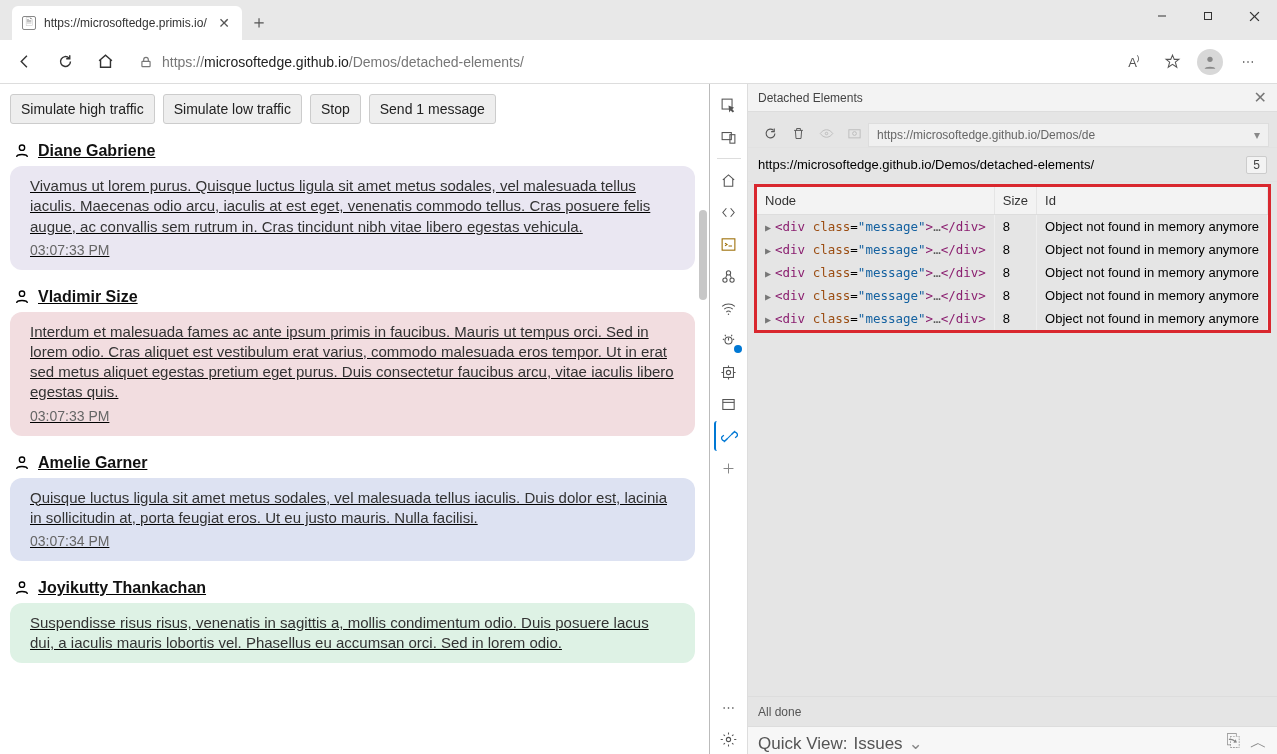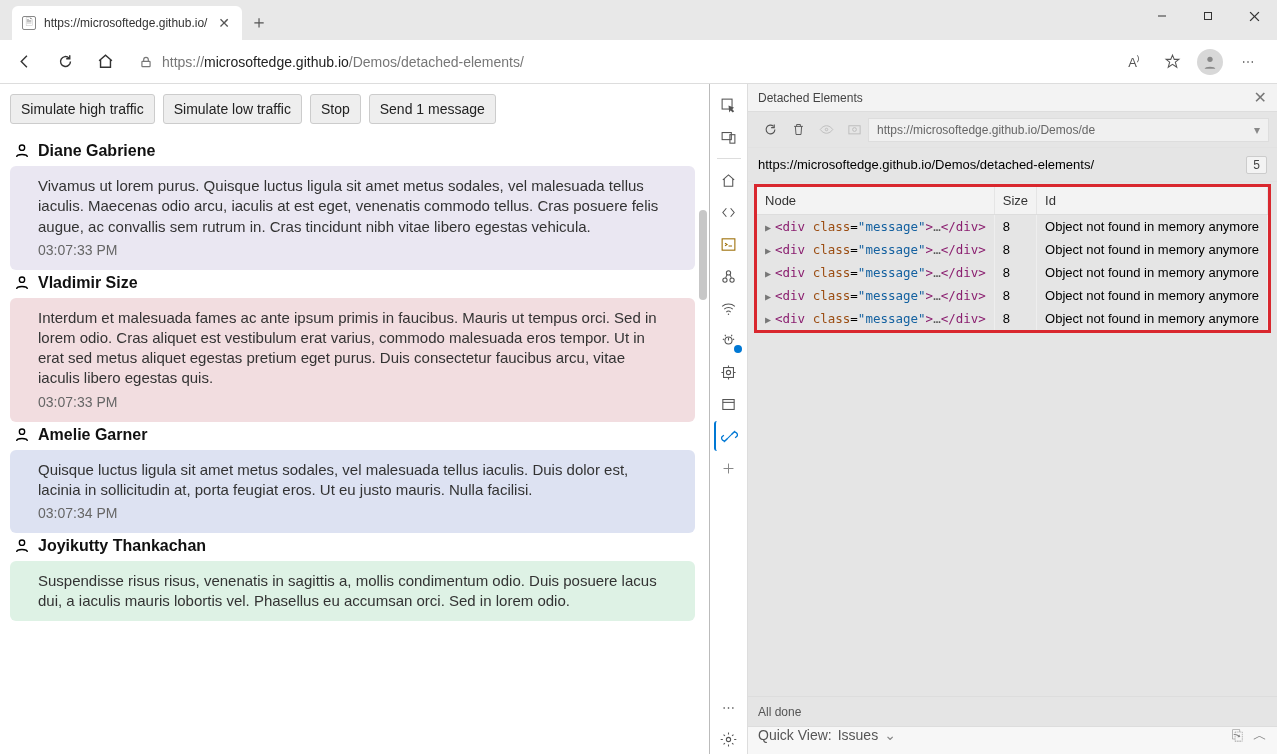--- a/index.html
+++ b/index.html
@@ -31,70 +31,70 @@
   .chat-app { display:flex; width: 715px; border-right:1px solid #bbb;}
   .room-col { width:250px; background:#bde1ff; padding:12px 10px;}
   .room { background:#fff; border:1px solid #9ccafc; border-radius:6px; height:38px; margin-bottom:10px; display:flex; align-items:center; padding:0 12px; gap:12px; font-size:16px; font-weight:600; color:#222;}
   .room.selected { background:#1c8fff; border-color:#1c8fff; color:#fff;}
   .room .dot { width:14px; height:14px; border-radius:50%; background:#222;}
   .room.selected .dot { background:#000;}
   .chat-col { flex:1; display:flex; flex-direction:column; position:relative;}
   .btn-row { padding:10px; display:flex; gap:8px;}
   .btn-row button { background:#eee; border:1px solid #ccc; border-radius:3px; padding:6px 10px; font-size:14px; color:#222;text-align:right;}
   .messages { flex:1; overflow-y:auto; padding: 4px 14px 10px 10px;}
-  .msg-block { }
+  .msg-block { margin-bottom:14px;text-decoration:underline;}
   .sender { display:flex; align-items:center; gap:8px; font-weight:700; font-size:16px; color:#111; padding:4px 0 6px 4px;}
   .person-icon { width:16px; height:16px; }
-  .bubble { border-radius:6px; padding:10px 28px; font-size:15px; color:#333; line-height:1.35;}
+  .bubble { border-radius:12px; padding:10px 20px; font-size:15px; color:#333; line-height:1.35;}
   .bubble.purple { background:#eae7f2;}
   .bubble.pink { background:#f2dde0;}
   .bubble.blue { background:#dde2f2;}
   .bubble.green { background:#def2e5;}
   .ts { text-align:left; color:#666; font-size:14px; padding-top:4px;}
   .scroll-indicator { position:absolute; right:2px; top:126px; width:8px; height:90px; background:#c7c7c7; border-radius:4px;}
   
   .devtools { flex:1; display:flex;}
   .tool-rail { width:38px; background:#fff; border-right:1px solid #ddd; display:flex; flex-direction:column; align-items:center; padding-top:6px; gap:2px;}
   .rail-btn { width:30px; height:30px; display:flex; align-items:center; justify-content:center; color:#555; position:relative; border-radius:3px;}
   .rail-btn svg { width:17px; height:17px; }
   .rail-btn.active { border-left:2px solid #0078d4;}
   .badge-dot { position:absolute; right:2px; bottom:2px; width:8px; height:8px; background:#0078d4; border-radius:50%;}
   .tool-pane { flex:1; display:flex; flex-direction:column; background:#e5e5e5;}
   .pane-header { height:28px; background:#f3f3f3; border-bottom:1px solid #ddd; display:flex; align-items:center; padding:0 10px; font-size:12px; color:#444;}
   .pane-header .close { margin-left:auto; color:#777; font-size:16px;}
-  .pane-toolbar { height:36px; border-bottom:1px solid #e2e2e2; display:flex; align-items:center; padding:0 8px; }
+  .pane-toolbar { height:36px; border-bottom:1px solid #e2e2e2; display:flex; align-items:flex-end; padding:0 8px; }
   .tb-btn { width:28px; height:28px; display:flex; align-items:center; justify-content:center; color:#555;}
   .tb-btn svg { width:15px; height:15px; }
   .target { flex:1; background:#f0f0f0; border:1px solid #ddd; height:24px; display:flex; align-items:center; padding:0 8px; font-size:12px; color:#666; white-space:nowrap; overflow:hidden;}
   .caret-down { margin-left:auto; color:#888;}
   .path-row { height:34px; border-bottom:1px solid #e2e2e2; display:flex; align-items:center; padding:0 10px; font-size:13px; gap:8px;}
   .count-box { border:1px solid #ccc; background:#f3f3f3; padding:1px 6px; font-size:12px; color:#444; border-radius:2px;}
   .highlight-box { border:3px solid #d9272e; margin:2px 6px 12px 6px; }
   table.det { width:100%; border-collapse:collapse; font-size:13px;}
   table.det th { background:#f3f3f3; text-align:left; font-weight:400; color:#333; padding:6px 8px; border-bottom:1px solid #ddd; border-right:1px solid #e5e5e5;}
   table.det td { padding:4px 8px; border-right:1px solid #eee; white-space:nowrap;}
   td.node { font-family:Consolas, monospace; font-size:12.5px;}
   .tri { color:#777; margin-right:4px; font-size:10px; display:inline-block;}
   .tag-open, .tag-close { color:#8a1e6f;}
   .attr-name { color:#9b4d12;}
   .attr-val { color:#1461a0;}
   .ellip { color:#555;}
   .pane-footer { margin-top:auto;}
   .status-row { height:30px; border-top:1px solid #ddd; display:flex; align-items:center; padding:0 10px; font-size:12px; color:#555;}
-  .qv-row { height:28px; border-top:1px solid #ddd; background:#f7f7f7; display:flex; align-items:flex-start; padding:0 10px; font-size:14px; color:#555; gap:6px;}
+  .qv-row { height:28px; border-top:1px solid #ddd; background:#f7f7f7; display:flex; align-items:flex-end; padding:0 10px; font-size:17px; color:#555; gap:6px;}
   .qv-row .end { margin-left:auto; display:flex; gap:10px; color:#888;}
 </style>
 </head>
 <body>
 
 <div class="titlebar">
   <div class="tab-strip">
     <div class="browser-tab">
       <span class="tab-favicon">🗎</span>
-      <span class="tab-title">https://microsoftedge.github.io/</span>
+      <span class="tab-title">https://microsoftedge.primis.io/</span>
       <span class="tab-close">✕</span>
     </div>
     <div class="new-tab">＋</div>
   </div>
   <div class="win-controls">
     <div class="win-btn">
         <svg viewBox="0 0 10 10" width="10" height="10">
           <line x1="1" y1="5" x2="9" y2="5" stroke="#333" stroke-width="1"></line>
         </svg>
       </div>

